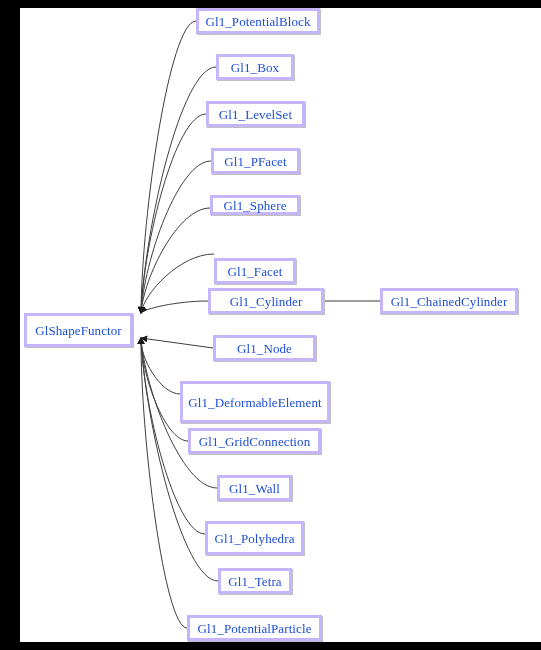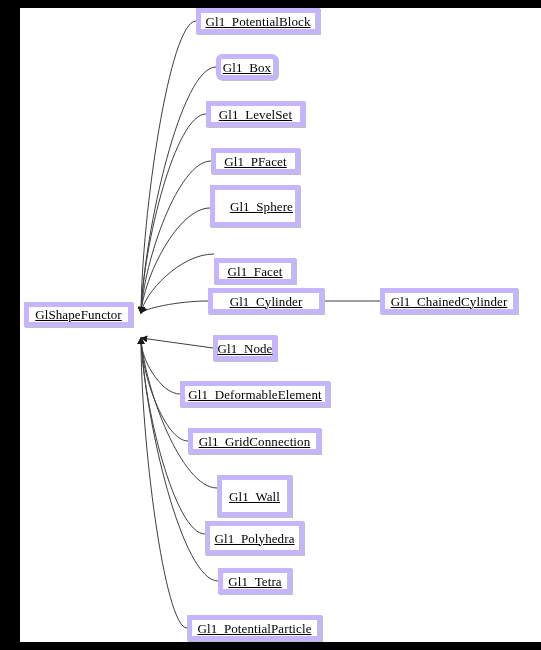--- a/index.html
+++ b/index.html
@@ -33,32 +33,31 @@
     left: 0;
     top: 0;
     width: 521px;
     height: 634px;
     pointer-events: none;
   }
   .node {
     position: absolute;
     box-sizing: border-box;
     background: #ffffff;
-    border: 5px solid #c4b5fd;
+    border: 3px solid #c4b5fd;
     box-shadow: 1px 1px 0 0 #c0c0c0;
     display: flex;
     align-items: center;
     justify-content: center;
-    color: #000000;
+    color: #1d4ed8;
     font-family: "Liberation Serif", "DejaVu Serif", serif;
     font-size: 13px;
     line-height: 1;
     white-space: nowrap;
     letter-spacing: 0.1px;
-    text-decoration: underline;
   }
   .node-label {
     display: block;
     padding: 0 2px;
   }
 </style>
 </head>
 <body>
 
 <div id="diagram-root">
@@ -83,54 +82,54 @@
           <path d="M 168 433 C 144.9 433, 120.7 365.02, 121 330" marker-end="url(#arrowhead)"></path>
           <path d="M 197 480 C 161.72 480, 124.76 381, 121 330" marker-end="url(#arrowhead)"></path>
           <path d="M 185 526 C 154.76 526, 123.08 396.64, 121 330" marker-end="url(#arrowhead)"></path>
           <path d="M 198 573 C 162.3 573, 124.9 412.62, 121 330" marker-end="url(#arrowhead)"></path>
           <path d="M 167 620 C 144.32 620, 120.56 428.6, 121 330" marker-end="url(#arrowhead)"></path>
           <path d="M 360 293 L 290 293" marker-end="url(#arrowhead)"></path>
         </g>
     </svg>
 
     <div id="nodes-group">
-        <div class="node" style="left: 4px; top: 294px; width: 109px; height: 25px;">
+        <div class="node" style="left: 4px; top: 305px; width: 109px; height: 34px;">
           <span class="node-label">GlShapeFunctor</span>
         </div>
         <div class="node" style="left: 176px; top: 0px; width: 124px; height: 26px;">
           <span class="node-label">Gl1_PotentialBlock</span>
         </div>
-        <div class="node" style="left: 196px; top: 46px; width: 62px; height: 26px; border-radius: 6px;">
+        <div class="node" style="left: 196px; top: 46px; width: 78px; height: 26px;">
           <span class="node-label">Gl1_Box</span>
         </div>
         <div class="node" style="left: 186px; top: 93px; width: 99px; height: 26px; text-align: center;">
           <span class="node-label">Gl1_LevelSet</span>
         </div>
         <div class="node" style="left: 191px; top: 140px; width: 89px; height: 26px;">
           <span class="node-label">Gl1_PFacet</span>
         </div>
-        <div class="node" style="left: 190px; top: 177px; width: 90px; height: 42px; justify-content: flex-end;">
+        <div class="node" style="left: 190px; top: 187px; width: 90px; height: 20px;">
           <span class="node-label">Gl1_Sphere</span>
         </div>
         <div class="node" style="left: 194px; top: 233px; width: 82px; height: 26px; margin-top: 17px;">
           <span class="node-label">Gl1_Facet</span>
         </div>
         <div class="node" style="left: 188px; top: 280px; width: 116px; height: 26px;">
           <span class="node-label">Gl1_Cylinder</span>
         </div>
-        <div class="node" style="left: 193px; top: 327px; width: 64px; height: 26px;">
+        <div class="node" style="left: 193px; top: 327px; width: 103px; height: 26px;">
           <span class="node-label">Gl1_Node</span>
         </div>
-        <div class="node" style="left: 160px; top: 373px; width: 150px; height: 26px;">
+        <div class="node" style="left: 160px; top: 373px; width: 150px; height: 42px;">
           <span class="node-label">Gl1_DeformableElement</span>
         </div>
         <div class="node" style="left: 168px; top: 420px; width: 133px; height: 26px;">
           <span class="node-label">Gl1_GridConnection</span>
         </div>
-        <div class="node" style="left: 197px; top: 467px; width: 75px; height: 42px;">
+        <div class="node" style="left: 197px; top: 467px; width: 75px; height: 26px;">
           <span class="node-label">Gl1_Wall</span>
         </div>
         <div class="node" style="left: 185px; top: 513px; width: 99px; height: 34px;">
           <span class="node-label">Gl1_Polyhedra</span>
         </div>
         <div class="node" style="left: 198px; top: 560px; width: 74px; height: 26px; text-align: right;">
           <span class="node-label">Gl1_Tetra</span>
         </div>
         <div class="node" style="left: 167px; top: 607px; width: 135px; height: 26px; text-align: center;">
           <span class="node-label">Gl1_PotentialParticle</span>

